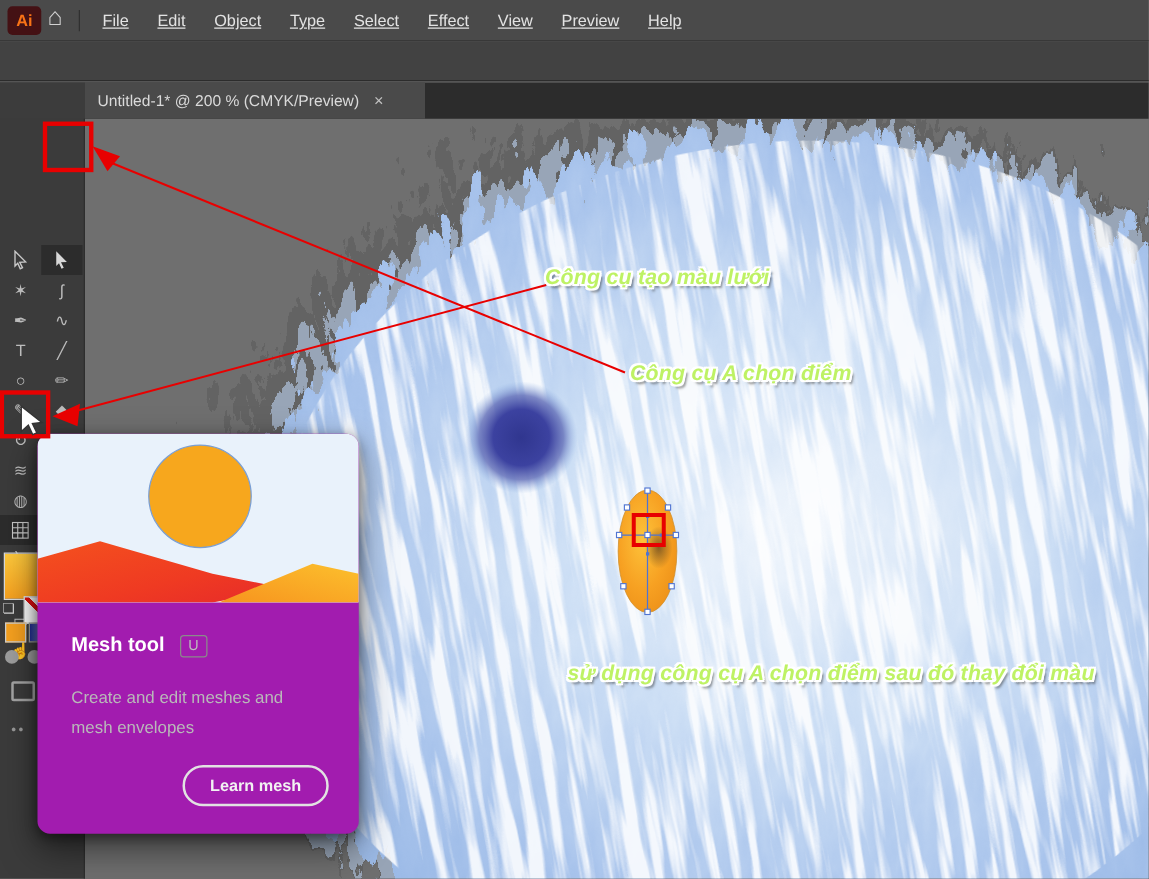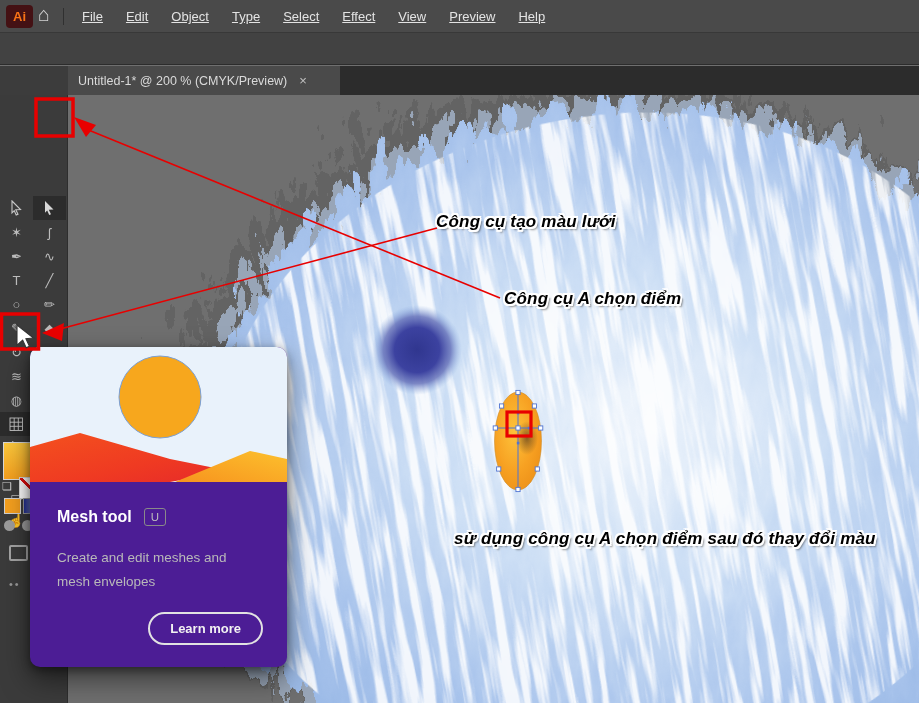--- a/index.html
+++ b/index.html
@@ -65,33 +65,33 @@
       background:linear-gradient(45deg,transparent 44%,#e01010 44%,#e01010 56%,transparent 56%);}
   #color-btn{position:absolute;left:4px;top:403px;width:15px;height:14px;background:#f5a01f;border:1px solid #cfcfcf;}
   #gradient-btn{position:absolute;left:23px;top:403px;width:15px;height:14px;border:1px solid #9a9a9a;
                 background:linear-gradient(90deg,#202d90,#b9c4f2);}
   .mode-circle{position:absolute;top:425px;width:11px;height:11px;border-radius:50%;background:#9d9d9d;}
   #screen-mode-icon{position:absolute;left:9px;top:450px;width:15px;height:12px;border:2px solid #a5a5a5;border-radius:2px;}
   #panel-ellipsis{position:absolute;left:9px;top:483px;color:#9a9a9a;font-size:11px;letter-spacing:2px;}
   
   #canvas{position:absolute;left:68px;top:95px;width:851px;height:608px;background:#6f6f6f;overflow:hidden;}
   
-  .red-note{position:absolute;z-index:40;font-weight:800;font-style:italic;font-size:17px;color:#000000;
+  .red-note{position:absolute;z-index:40;font-weight:800;font-style:italic;font-size:17px;color:#bef264;
             white-space:nowrap;letter-spacing:.2px;
             text-shadow:-1.6px -1.6px 0 #fff,1.6px -1.6px 0 #fff,-1.6px 1.6px 0 #fff,1.6px 1.6px 0 #fff,
                         0 -1.8px 0 #fff,0 1.8px 0 #fff,-1.8px 0 0 #fff,1.8px 0 0 #fff,
                         2.5px 3px 2px rgba(50,50,50,.55);}
   #note-mesh{left:436px;top:212px;}
   #note-select{left:504px;top:289px;}
   #note-usage{left:454px;top:529px;}
   
   #overlay{position:absolute;left:0;top:0;width:919px;height:703px;z-index:70;pointer-events:none;}
   
   #mesh-tooltip{position:absolute;left:30px;top:347px;width:257px;height:320px;z-index:60;border-radius:10px;
-                overflow:hidden;background:#4c1d95;box-shadow:0 12px 28px rgba(0,0,0,.5),0 3px 9px rgba(0,0,0,.4);}
+                overflow:hidden;background:#a21caf;box-shadow:0 12px 28px rgba(0,0,0,.5),0 3px 9px rgba(0,0,0,.4);}
   #tooltip-art{position:absolute;left:0;top:0;width:257px;height:135px;background:#e9f2fb;}
   #tooltip-body{position:absolute;left:0;top:135px;right:0;bottom:0;}
   #tooltip-title-row{position:absolute;left:27px;top:26px;display:flex;align-items:center;gap:12px;}
   #tooltip-title{color:#fff;font-size:16px;font-weight:bold;}
   #tooltip-shortcut{border:1px solid #8a8a8a;border-radius:3px;color:#bdbdbd;font-size:11.5px;padding:2px 6px;}
   #tooltip-desc{position:absolute;left:27px;top:64px;max-width:206px;color:#b9b9b9;font-size:13.5px;line-height:1.75;}
   #learn-more-btn{position:absolute;right:24px;bottom:22px;background:transparent;border:2px solid #e2e2e2;
                   border-radius:17px;color:#f2f2f2;font-size:13px;font-weight:bold;padding:7px 20px;
                   font-family:"Liberation Sans",sans-serif;}
 </style>
@@ -374,21 +374,21 @@
       <polygon points="0,100 50,86 140,112 200,124 140,135 0,135" fill="url(#gMt1)"></polygon>
       <polygon points="145,135 220,104 257,112 257,135" fill="url(#gMt2)"></polygon>
     </svg>
   </div>
   <div id="tooltip-body">
     <div id="tooltip-title-row">
       <span id="tooltip-title">Mesh tool</span>
       <span id="tooltip-shortcut">U</span>
     </div>
     <div id="tooltip-desc">Create and edit meshes and mesh envelopes</div>
-    <button id="learn-more-btn">Learn more</button>
+    <button id="learn-more-btn">Learn mesh</button>
   </div>
 </div>
 
 <svg id="overlay">
   <rect x="36" y="99" width="37" height="37" fill="none" stroke="#e80000" stroke-width="3.5"></rect>
   <rect x="1.5" y="314" width="37" height="35" fill="none" stroke="#e80000" stroke-width="3.5"></rect>
   <line x1="86" y1="129" x2="500" y2="298" stroke="#e80000" stroke-width="1.6"></line>
   <polygon points="74,117 96,125 86,137" fill="#e80000"></polygon>
   <line x1="60" y1="329" x2="437" y2="228" stroke="#e80000" stroke-width="1.6"></line>
   <polygon points="42,333 64,323 62,341" fill="#e80000"></polygon>

